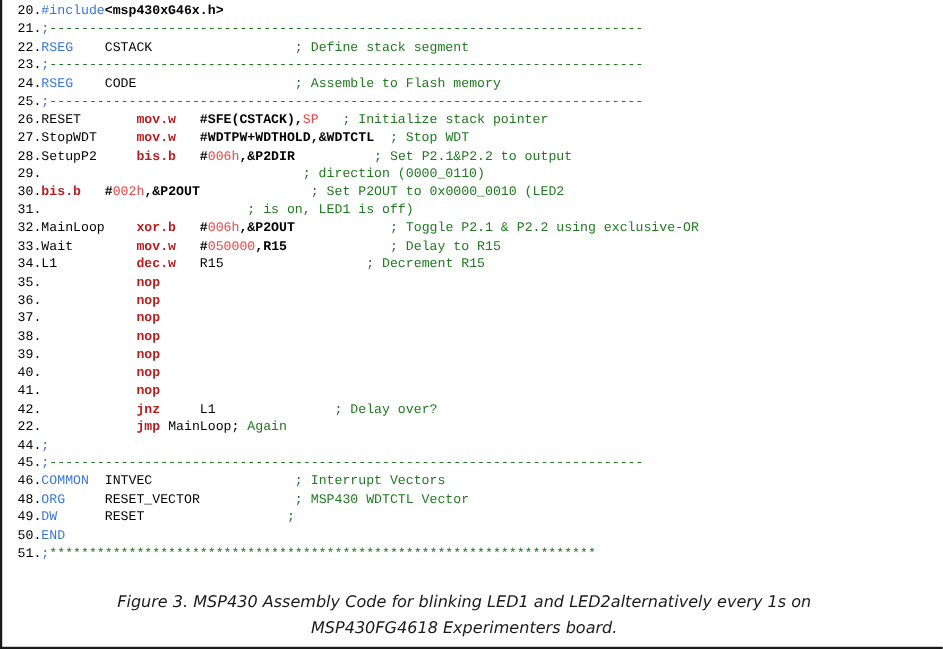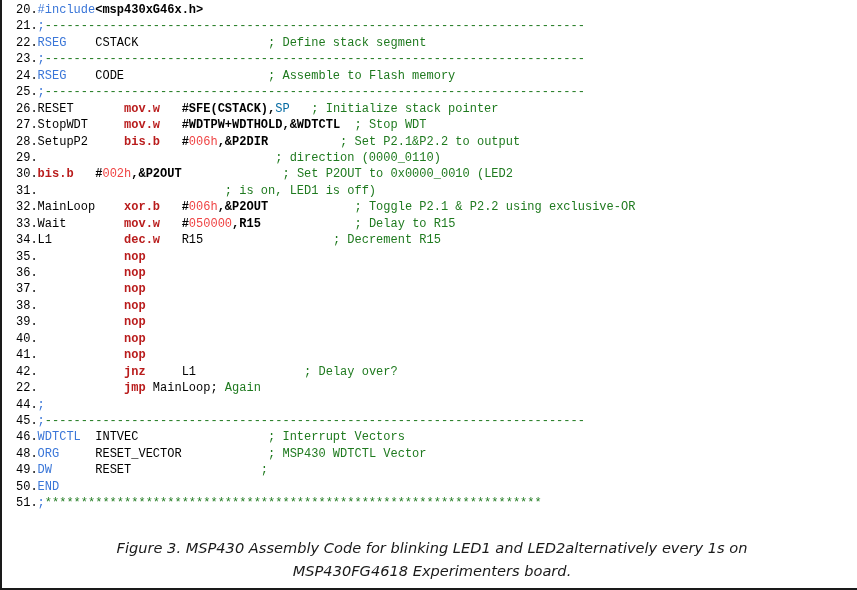--- a/index.html
+++ b/index.html
@@ -39,26 +39,26 @@
   }
   .ln {
     color: #000000;
   }
   .tok { white-space: pre; }
   .c-black   { color: #000000; }
   .c-blue    { color: #b91c1c; font-weight: bold; }
   .c-ltblue  { color: #3a76d8; }
   .c-green   { color: #1f7a1f; }
   .c-orange  { color: #ef4444; }
-  .c-purple  { color: #0369a1; }
+  .c-purple  { color: #ef4444; }
   .c-bold    { font-weight: bold; }
 
   #figure-caption {
     position: absolute;
-    left: 30px;
+    left: 20px;
     top: 536px;
     width: 800px;
     text-align: center;
     font-family: "DejaVu Sans", sans-serif;
     font-style: italic;
     font-size: 14.6px;
     line-height: 23px;
     color: #1a1a1a;
   }
 </style>
@@ -87,21 +87,21 @@
       <div class="code-line"><span class="ln tok">36.</span><span class="tok c-black">            </span><span class="tok c-blue">nop</span></div>
       <div class="code-line"><span class="ln tok">37.</span><span class="tok c-black">            </span><span class="tok c-blue">nop</span></div>
       <div class="code-line"><span class="ln tok">38.</span><span class="tok c-black">            </span><span class="tok c-blue">nop</span></div>
       <div class="code-line"><span class="ln tok">39.</span><span class="tok c-black">            </span><span class="tok c-blue">nop</span></div>
       <div class="code-line"><span class="ln tok">40.</span><span class="tok c-black">            </span><span class="tok c-blue">nop</span></div>
       <div class="code-line"><span class="ln tok">41.</span><span class="tok c-black">            </span><span class="tok c-blue">nop</span></div>
       <div class="code-line"><span class="ln tok">42.</span><span class="tok c-black">            </span><span class="tok c-blue">jnz</span><span class="tok c-black">     L1</span><span class="tok c-black">               </span><span class="tok c-green">; Delay over?</span></div>
       <div class="code-line"><span class="ln tok">22.</span><span class="tok c-black">            </span><span class="tok c-blue">jmp</span><span class="tok c-black"> MainLoop;</span><span class="tok c-green"> Again</span></div>
       <div class="code-line"><span class="ln tok">44.</span><span class="tok c-ltblue">;</span></div>
       <div class="code-line"><span class="ln tok">45.</span><span class="tok c-ltblue">;</span><span class="tok c-green">---------------------------------------------------------------------------</span></div>
-      <div class="code-line"><span class="ln tok">46.</span><span class="tok c-ltblue">WDTCTL</span><span class="tok c-black">  INTVEC                  </span><span class="tok c-green">; Interrupt Vectors</span></div>
+      <div class="code-line"><span class="ln tok">46.</span><span class="tok c-ltblue">COMMON</span><span class="tok c-black">  INTVEC                  </span><span class="tok c-green">; Interrupt Vectors</span></div>
       <div class="code-line"><span class="ln tok">48.</span><span class="tok c-ltblue">ORG</span><span class="tok c-black">     RESET_VECTOR            </span><span class="tok c-green">; MSP430 WDTCTL Vector</span></div>
       <div class="code-line"><span class="ln tok">49.</span><span class="tok c-ltblue">DW</span><span class="tok c-black">      RESET                  </span><span class="tok c-green">;</span></div>
       <div class="code-line"><span class="ln tok">50.</span><span class="tok c-ltblue">END</span></div>
       <div class="code-line"><span class="ln tok">51.</span><span class="tok c-ltblue">;</span><span class="tok c-green">*********************************************************************</span></div>
     </div>
 
   <div id="figure-caption">
     <div>Figure 3. MSP430 Assembly Code for blinking LED1 and LED2alternatively every 1s on</div>
     <div>MSP430FG4618 Experimenters board.</div>
   </div>

